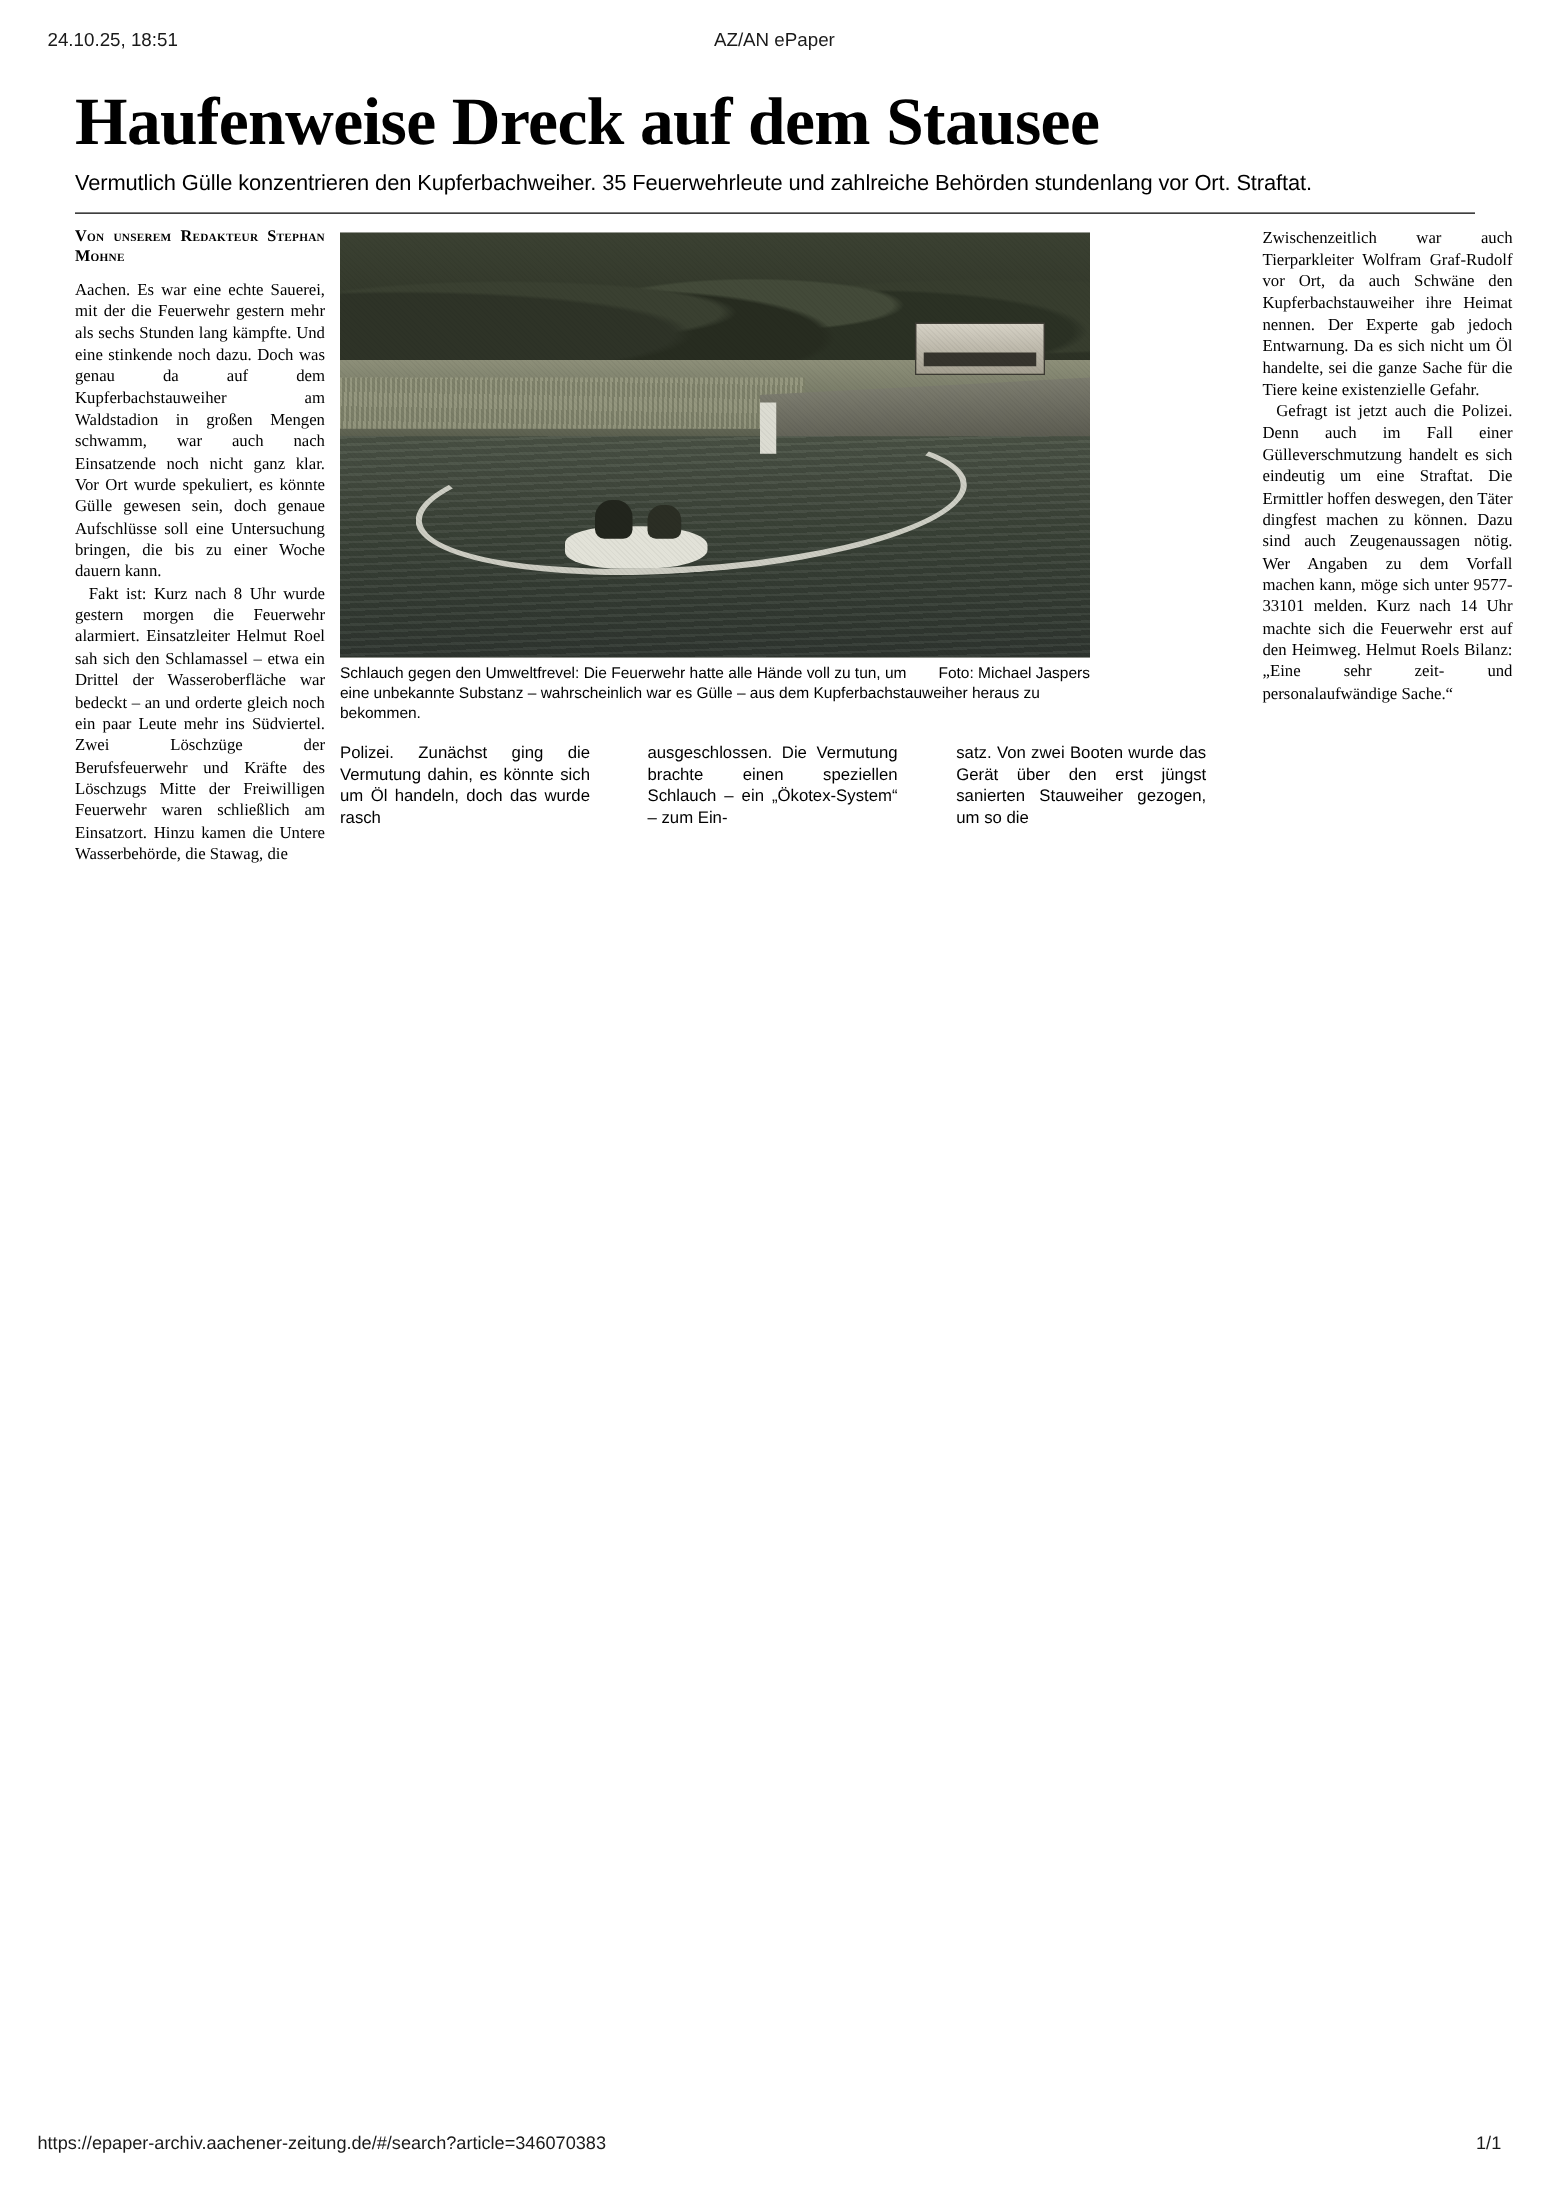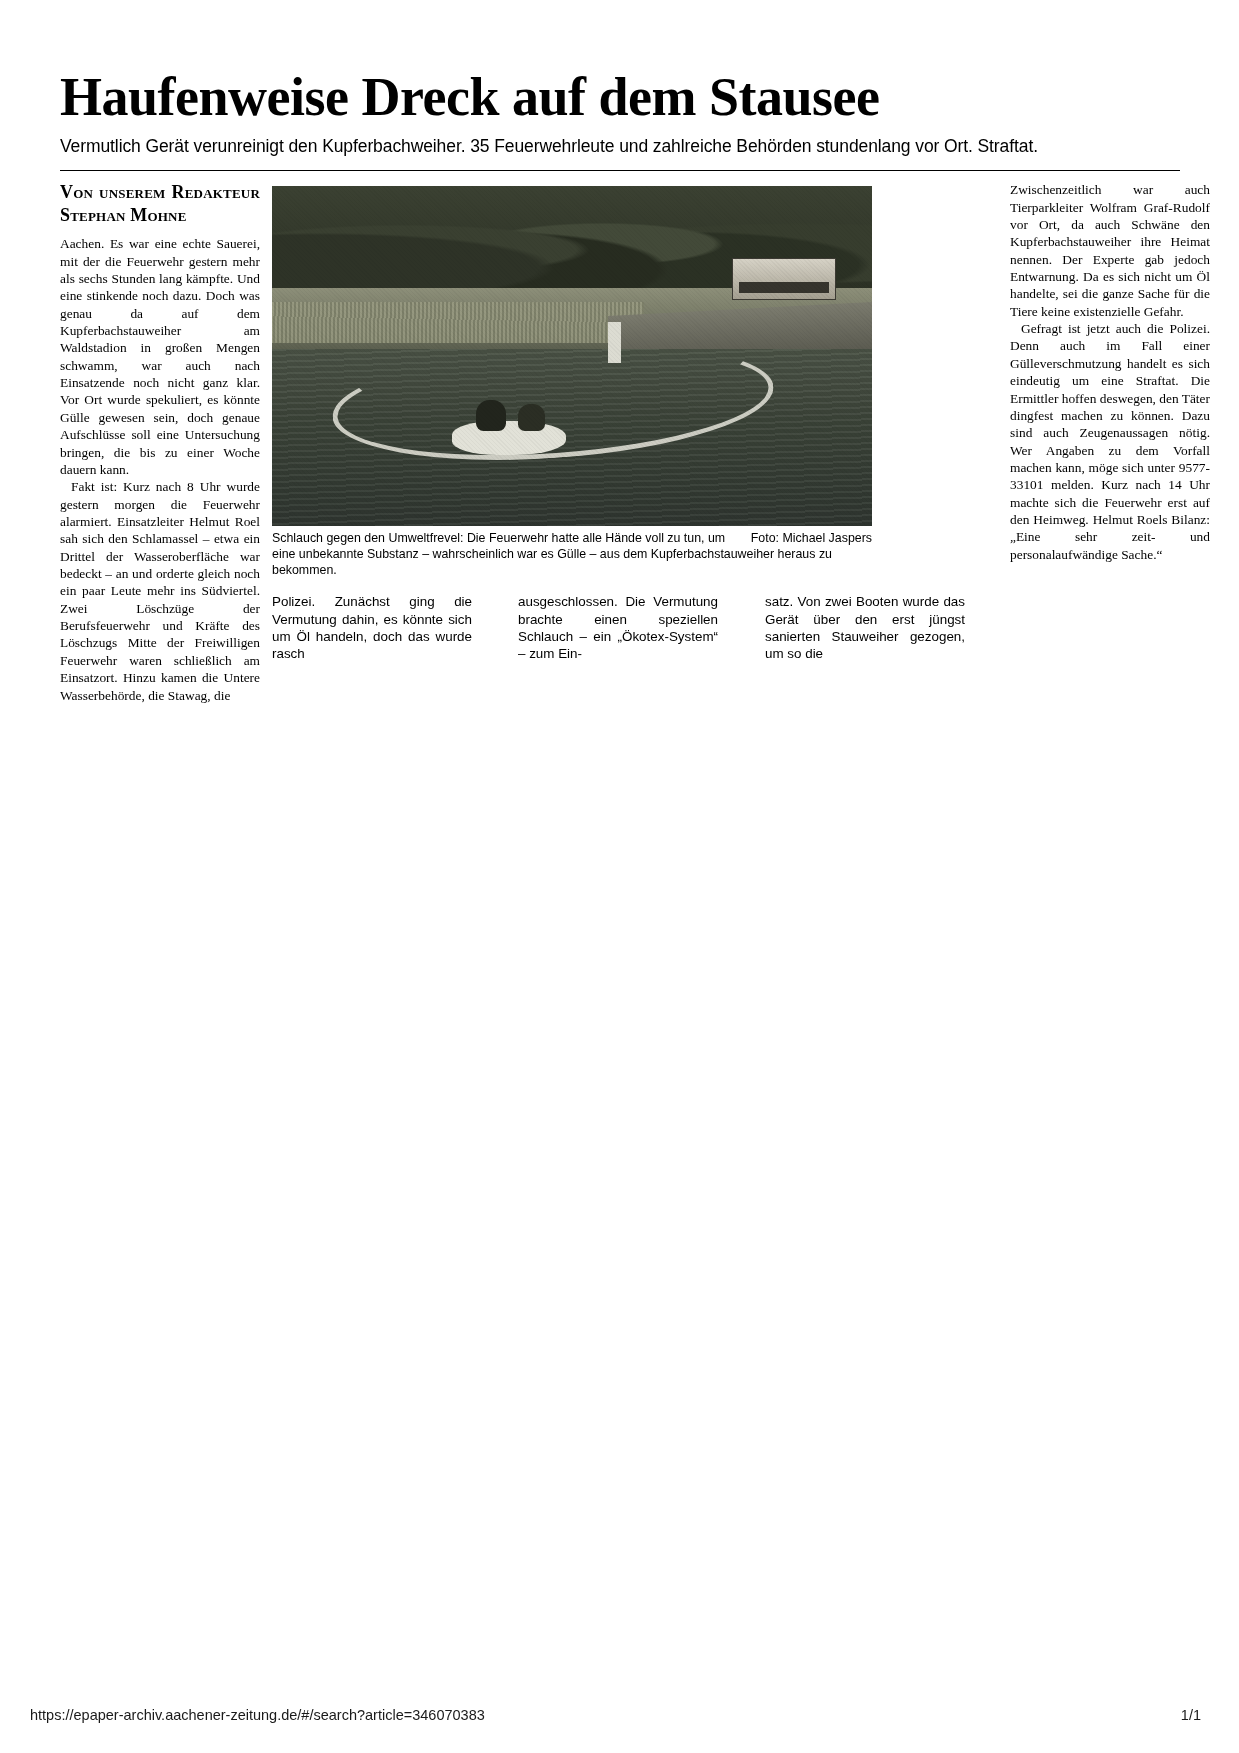--- a/index.html
+++ b/index.html
@@ -118,21 +118,21 @@
   .col p {
     margin: 0;
     text-indent: 0;
   }
   .col p + p { text-indent: 11px; }
 
   .byline {
     font-family: "Liberation Serif", serif;
     font-variant: small-caps;
     font-weight: bold;
-    font-size: 18px;
+    font-size: 13px;
     line-height: 1.25;
     margin-bottom: 9px;
     letter-spacing: 0.2px;
   }
 
   .col-left {
     position: absolute;
     left: 0;
     top: 0;
     width: 200px;
@@ -284,26 +284,30 @@
     position: absolute; inset: 0;
     background-image: repeating-linear-gradient(45deg, rgba(0,0,0,0.035) 0 1px, transparent 1px 3px);
     pointer-events: none;
   }
 </style>
 </head>
 <body>
 
 <div class="page">
 
+  <div class="print-header">
+    <span class="ph-left">24.10.25, 18:51</span>
+    <span class="ph-center">AZ/AN ePaper</span>
+  </div>
 
   <div class="article">
 
     <h1 class="headline">Haufenweise Dreck auf dem Stausee</h1>
 
-    <p class="subhead"><span>Vermutlich Gerät verunreinigt den </span><b>Kupferbachweiher</b><span>. 35 Feuerwehrleute und zahlreiche Behörden stundenlang vor Ort. Straftat.</span></p>
+    <p class="subhead"><span>Vermutlich Gülle konzentrieren den </span><b>Kupferbachweiher</b><span>. 35 Feuerwehrleute und zahlreiche Behörden stundenlang vor Ort. Straftat.</span></p>
 
     <hr class="rule">
 
     <div class="topblock">
 
       <div class="col col-left">
         <div class="byline">Von unserem Redakteur Stephan Mohne</div>
         <p>Aachen. Es war eine echte Sauerei, mit der die Feuerwehr gestern mehr als sechs Stunden lang kämpfte. Und eine stinkende noch dazu. Doch was genau da auf dem Kupferbachstauweiher am Waldstadion in großen Mengen schwamm, war auch nach Einsatzende noch nicht ganz klar. Vor Ort wurde spekuliert, es könnte Gülle gewesen sein, doch genaue Aufschlüsse soll eine Untersuchung bringen, die bis zu einer Woche dauern kann.</p>
         <p>Fakt ist: Kurz nach 8 Uhr wurde gestern morgen die Feuerwehr alarmiert. Einsatzleiter Helmut Roel sah sich den Schlamassel – etwa ein Drittel der Wasseroberfläche war bedeckt – an und orderte gleich noch ein paar Leute mehr ins Südviertel. Zwei Löschzüge der Berufsfeuerwehr und Kräfte des Löschzugs Mitte der Freiwilligen Feuerwehr waren schließlich am Einsatzort. Hinzu kamen die Untere Wasserbehörde, die Stawag, die</p>
       </div>

